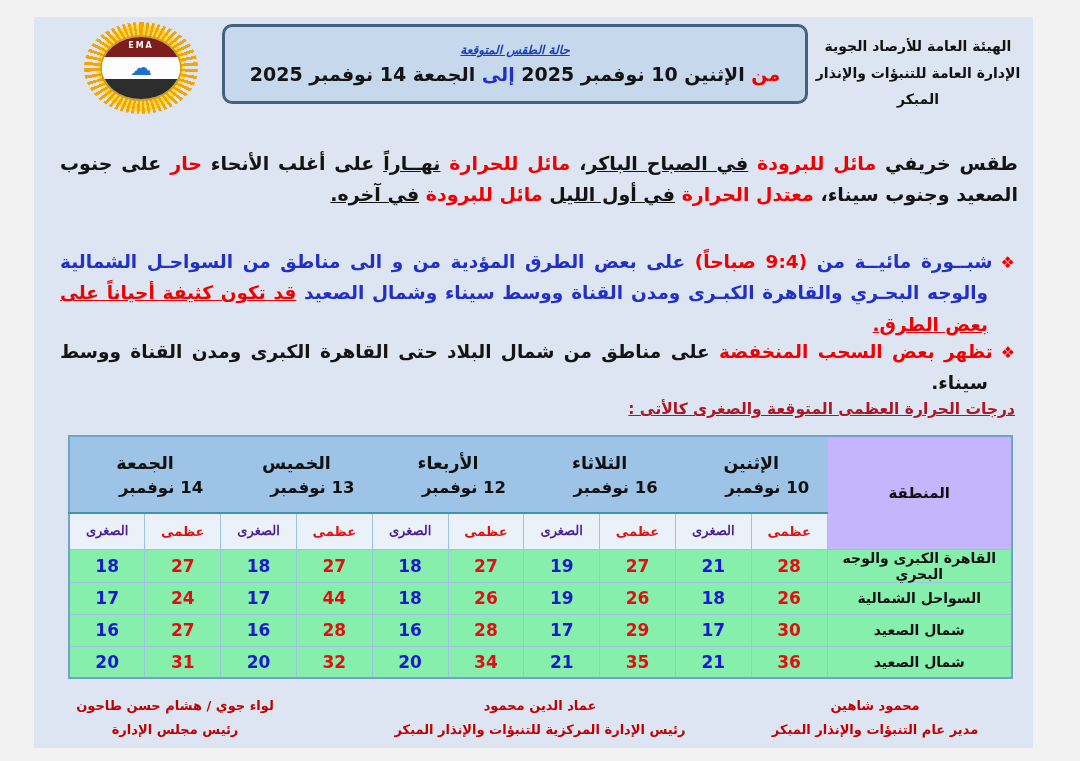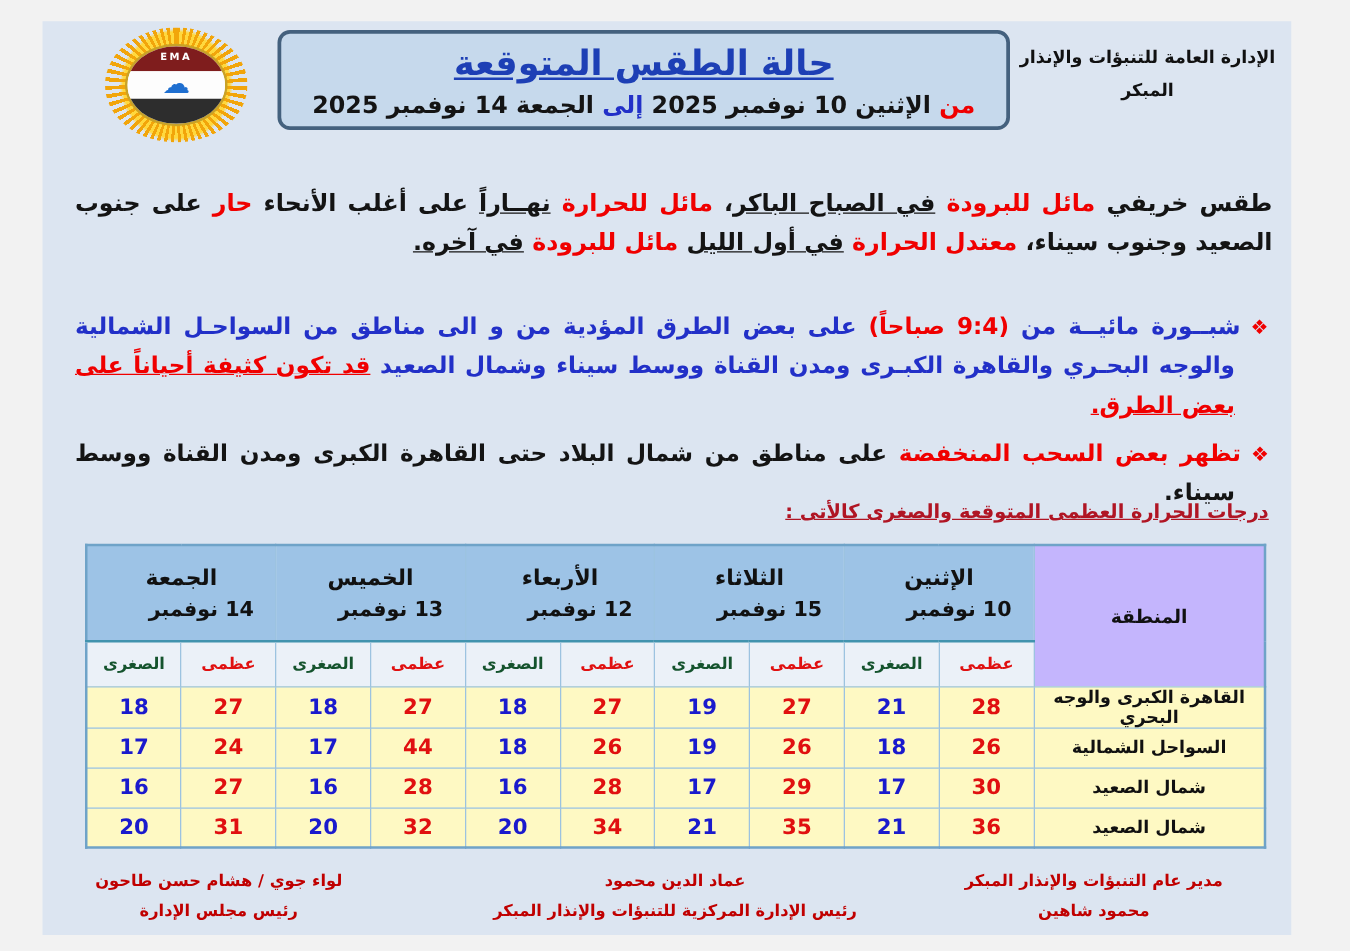--- a/index.html
+++ b/index.html
@@ -38,38 +38,38 @@
   .emblem .cloud { color:#1f6fd0; font-size:22px; line-height:0.6; }
 
   
   .title-box {
     left: 222px; top: 24px; width: 586px; height: 80px;
     background: #c6d9ec;
     border: 3px solid #44617e; border-radius: 10px;
     display: flex; flex-direction: column; align-items: center; justify-content: center;
     gap: 6px;
   }
-  .title-main { font-size: 28px; font-weight: bold; color: #1d3fb5; text-decoration: underline; }
+  .title-main { font-size: 12px; font-weight: bold; color: #1d3fb5; text-decoration: underline; font-style: italic; }
   .title-dates { font-size: 19px; font-weight: bold; color: #141414; direction: rtl; }
 
   .org-block {
     left: 812px; top: 33px; width: 212px;
     text-align: center; font-size: 14px; font-weight: bold; color: #111;
     line-height: 1.9; direction: rtl;
   }
 
   
   .para {
     direction: rtl; text-align: justify;
     font-weight: bold; color: #141414;
   }
   .p1 { left: 60px; top: 148px; width: 958px; font-size: 19px; line-height: 1.65; }
   .bullet { padding-right: 30px; text-indent: -30px; font-size: 18.5px; line-height: 1.7; }
   .b1 { left: 60px; top: 246px; width: 958px; }
-  .b2 { left: 60px; top: 348px; width: 958px; }
+  .b2 { left: 60px; top: 336px; width: 958px; }
   .marker { color: #f00000; margin-left: 8px; font-size: 16px; }
 
   .table-caption {
     left: 598px; top: 400px; width: 417px;
     direction: rtl; text-align: right;
     font-size: 15.5px; font-weight: bold; color: #b01524;
     text-decoration: underline;
   }
 
   
@@ -85,22 +85,22 @@
   .region-h {
     width: 185px; background: #c4b5fd;
     font-size: 15px; font-weight: bold; color: #111;
   }
   .day-h { background: #9dc3e6; height: 77px; color: #111; }
   .day-name { font-size: 17.5px; font-weight: bold; }
   .day-date { font-size: 16.5px; font-weight: bold; margin-top: 5px; padding-left: 32px; }
   .sub-h { height: 36px; background: #ebf1f8; font-size: 13px; font-weight: bold;
            border-top: 2px solid #4193ae; }
   .sub-max { color: #e01010; }
-  .sub-min { color: #14532d; }
-  tbody td { height: 32px; background: #fef9c3; }
+  .sub-min { color: #4c1d95; font-family: Liberation Serif, serif; }
+  tbody td { height: 32px; background: #86efac; }
   td.region-name { font-size: 14px; font-weight: bold; color: #111; }
   td.t-max { color: #e01010; font-size: 17px; font-weight: bold; }
   td.t-min { color: #1a1acd; font-size: 17px; font-weight: bold; }
 
   
   .sig {
     top: 694px; text-align: center; direction: rtl;
     font-size: 13px; font-weight: bold; color: #c00000; line-height: 1.85;
   }
   .sig-right  { left: 740px; width: 270px; }
@@ -121,20 +121,21 @@
     <div class="band-dark"></div>
   </div>
 </div>
 
 <div class="abs title-box">
   <div class="title-main">حالة الطقس المتوقعة</div>
   <div class="title-dates"><span style="color: rgb(240, 0, 0);">من </span><span style="color: rgb(20, 20, 20);">الإثنين 10 نوفمبر 2025 </span><span style="color: rgb(34, 48, 200);">إلى </span><span style="color: rgb(20, 20, 20);">الجمعة 14 نوفمبر 2025</span></div>
 </div>
 
 <div class="abs org-block">
+  <div>الهيئة العامة للأرصاد الجوية</div>
   <div>الإدارة العامة للتنبؤات والإنذار المبكر</div>
 </div>
 
 <div class="abs para p1"><span style="color: rgb(20, 20, 20);">طقس خريفي </span><span style="color: rgb(240, 0, 0);">مائل للبرودة </span><span style="color: rgb(20, 20, 20); text-decoration: underline;">في الصباح الباكر</span><span style="color: rgb(20, 20, 20);">، </span><span style="color: rgb(240, 0, 0);">مائل للحرارة </span><span style="color: rgb(20, 20, 20); text-decoration: underline;">نهــاراً</span><span style="color: rgb(20, 20, 20);"> على أغلب الأنحاء </span><span style="color: rgb(240, 0, 0);">حار</span><span style="color: rgb(20, 20, 20);"> على جنوب الصعيد وجنوب سيناء، </span><span style="color: rgb(240, 0, 0);">معتدل الحرارة </span><span style="color: rgb(20, 20, 20); text-decoration: underline;">في أول الليل</span><span style="color: rgb(20, 20, 20);"> </span><span style="color: rgb(240, 0, 0);">مائل للبرودة </span><span style="color: rgb(20, 20, 20); text-decoration: underline;">في آخره.</span></div>
 
 <div class="abs para bullet b1"><span class="marker">❖</span><span><span style="color: rgb(34, 48, 200);">شبــورة مائيــة من </span><span style="color: rgb(240, 0, 0);">(9:4 صباحاً)</span><span style="color: rgb(34, 48, 200);"> على بعض الطرق المؤدية من و الى مناطق من  السواحـل الشمالية والوجه البحـري والقاهرة الكبـرى  ومدن القناة ووسط سيناء وشمال الصعيد </span><span style="color: rgb(240, 0, 0); text-decoration: underline;">قد تكون كثيفة أحياناً على بعض الطرق.</span></span></div>
 
 <div class="abs para bullet b2"><span class="marker">❖</span><span><span style="color: rgb(240, 0, 0);">تظهر بعض السحب المنخفضة </span><span style="color: rgb(20, 20, 20);">على مناطق من شمال البلاد حتى القاهرة الكبرى ومدن القناة ووسط سيناء.</span></span></div>
 
 <div class="abs table-caption">درجات الحرارة العظمى المتوقعة والصغرى كالأتى :</div>
@@ -143,21 +144,21 @@
   <table id="wx">
     <thead>
         <tr>
           <th class="region-h" rowspan="2">المنطقة</th>
           <th class="day-h" colspan="2">
             <div class="day-name">الإثنين</div>
             <div class="day-date">10 نوفمبر</div>
           </th>
           <th class="day-h" colspan="2">
             <div class="day-name">الثلاثاء</div>
-            <div class="day-date">15 نوفمبر</div>
+            <div class="day-date">16 نوفمبر</div>
           </th>
           <th class="day-h" colspan="2">
             <div class="day-name">الأربعاء</div>
             <div class="day-date">12 نوفمبر</div>
           </th>
           <th class="day-h" colspan="2">
             <div class="day-name">الخميس</div>
             <div class="day-date">13 نوفمبر</div>
           </th>
           <th class="day-h" colspan="2">
@@ -229,22 +230,22 @@
           <td class="t-max">32</td>
           <td class="t-min">20</td>
           <td class="t-max">31</td>
           <td class="t-min">20</td>
         </tr>
       </tbody>
   </table>
 </div>
 
 <div class="abs sig sig-right">
+  <div>محمود شاهين</div>
   <div>مدير عام التنبؤات والإنذار المبكر</div>
-  <div>محمود شاهين</div>
 </div>
 <div class="abs sig sig-center">
   <div>عماد الدين محمود</div>
   <div>رئيس الإدارة المركزية للتنبؤات والإنذار المبكر</div>
 </div>
 <div class="abs sig sig-left">
   <div>لواء جوي / هشام حسن طاحون</div>
   <div>رئيس مجلس الإدارة</div>
 </div>
 

